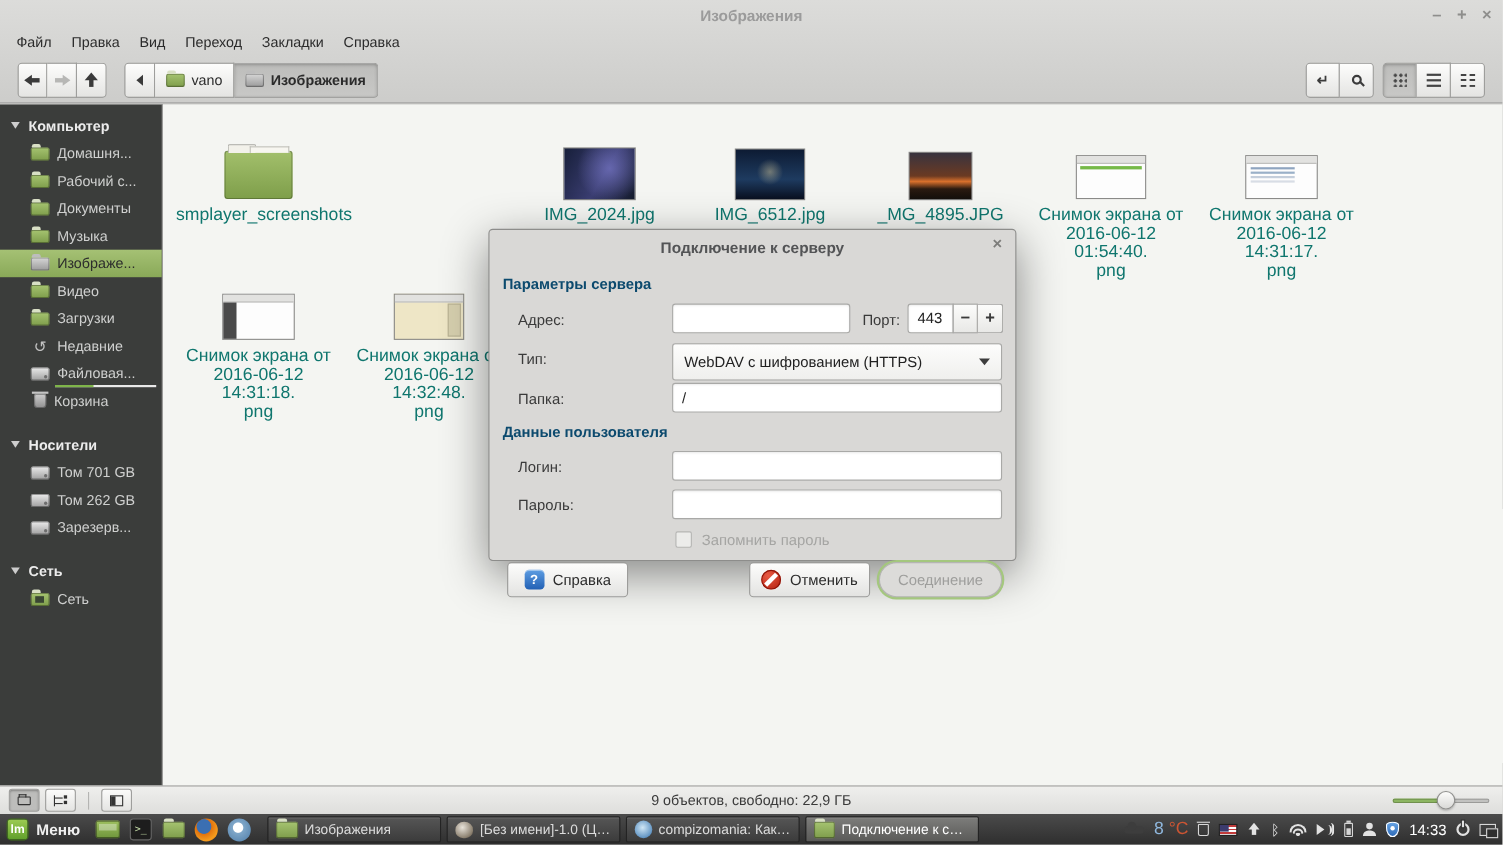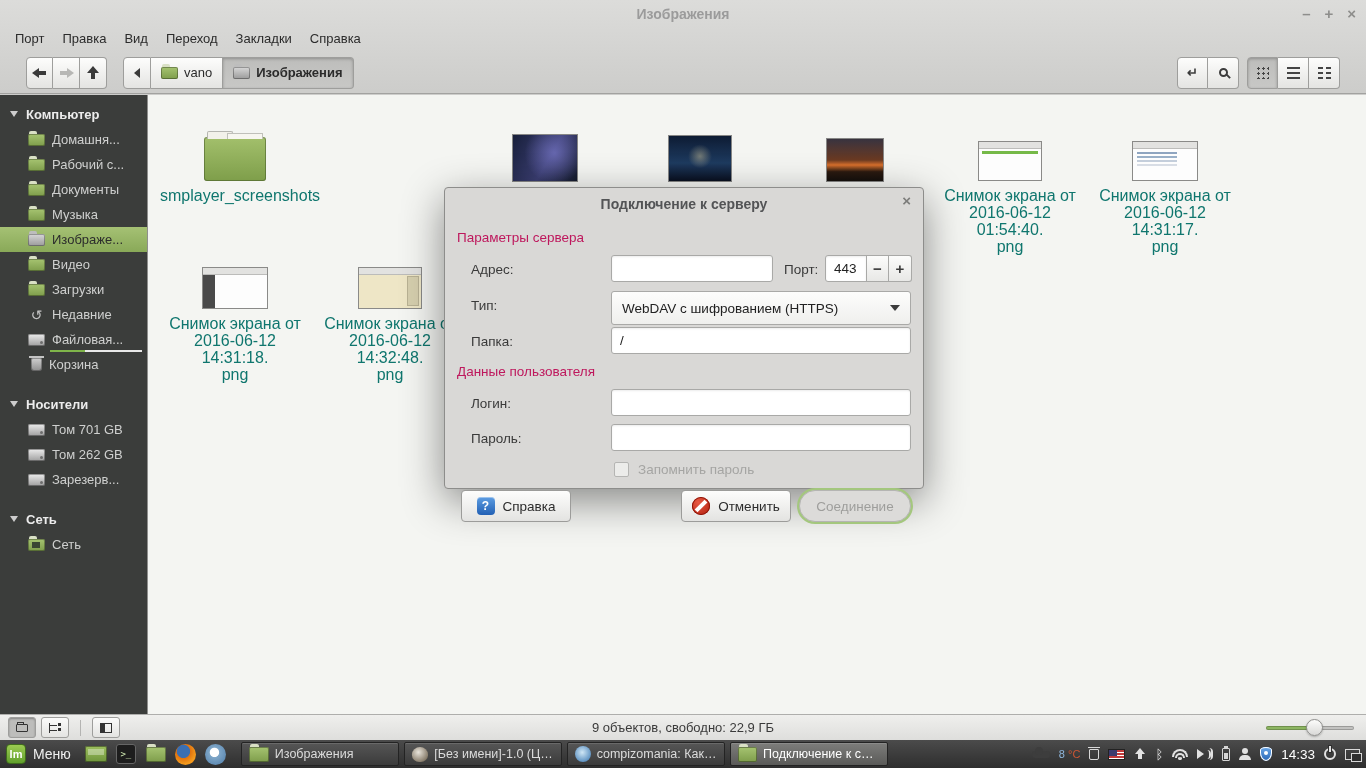--- a/index.html
+++ b/index.html
@@ -11,21 +11,21 @@
     background:linear-gradient(#dcdcda,#cdcdcb 90px); }
   .titlebar { position:relative; height:26px; }
   .title { text-align:center; line-height:28px; font-size:14px; font-weight:bold; color:#9b9b9b; }
   .win-controls { position:absolute; right:10px; top:0; height:26px; display:flex; gap:14px; align-items:center; }
   .win-controls span { color:#8e8e8c; font-size:15px; font-weight:bold; cursor:default; }
 
   .menubar { height:26px; display:flex; padding-left:6px; align-items:center; }
   .menubar .mitem { padding:0 9px; font-size:13px; color:#2b2b2b; line-height:26px; }
 
   
-  .toolbar { height:42px; display:flex; align-items:center; padding:0 26px; border-bottom:1px solid #a2a2a0; }
+  .toolbar { height:42px; display:flex; align-items:center; padding:0 16px; border-bottom:1px solid #a2a2a0; }
   .btn { background:linear-gradient(#fdfdfc,#e4e4e2); border:1px solid #9e9e9c; height:32px;
     display:flex; align-items:center; justify-content:center; }
   .group { display:flex; }
   .group .btn + .btn { border-left:none; }
   .group .btn:first-child { border-radius:4px 0 0 4px; }
   .group .btn:last-child { border-radius:0 4px 4px 0; }
   .group .btn:only-child { border-radius:4px; }
   .btn.pressed { background:linear-gradient(#bdbdbb,#c8c8c6); box-shadow:inset 0 1px 3px rgba(0,0,0,.25); }
   .navgrp .btn { width:27px; }
   .pathgrp { margin-left:16px; }
@@ -129,26 +129,26 @@
   .mini-tree::after { content:""; position:absolute; left:8px; top:0; width:3px; height:3px; background:#333; box-shadow:0 5px 0 #333; }
   .mini-hide { width:12px; height:10px; border:1px solid #333; position:relative; }
   .mini-hide::before { content:""; position:absolute; left:0; top:0; bottom:0; width:4px; background:#333; }
   .status-text { text-align:center; line-height:26px; font-size:13px; color:#3a3a3a; }
   .zoom-slider { position:absolute; right:12px; top:11px; width:88px; height:4px; border-radius:2px;
     background:linear-gradient(to right, #8cb561 0 52%, #c2c2c0 52%); box-shadow:inset 0 0 0 1px rgba(0,0,0,.2); }
   .zoom-handle { position:absolute; left:46%; top:-7px; width:17px; height:17px; border-radius:50%;
     background:linear-gradient(#fcfcfb,#d9d9d7); border:1px solid #8f8f8d; box-shadow:0 1px 2px rgba(0,0,0,.25); }
 
   
-  .dialog { position:absolute; left:444px; top:187px; width:480px; height:302px; background:#d9d8d6;
+  .dialog { position:absolute; left:444px; top:208px; width:480px; height:302px; background:#d9d8d6;
     border:1px solid #8d8d8b; border-radius:4px; box-shadow:0 12px 42px rgba(0,0,0,.45); z-index:50; font-size:13.5px; }
   .dlg-title { position:absolute; left:0; right:0; top:0; height:32px; text-align:center;
     line-height:32px; font-weight:bold; color:#535456; font-size:14px; }
   .dlg-close { position:absolute; right:12px; top:4px; color:#7d7d7b; font-size:15px; font-weight:bold; }
-  .dlg-section { position:absolute; left:12px; font-weight:normal; color:#be185d; }
+  .dlg-section { position:absolute; left:12px; font-weight:bold; color:#0c4a6e; }
   .dlg-label { position:absolute; left:26px; color:#3a3a3a; }
   .dlg-input { position:absolute; height:27px; border:1px solid #a9a9a7; border-radius:3px; background:#fff;
     font-family:"Liberation Sans",sans-serif; font-size:13.5px; color:#222; padding:0 8px; outline:none;
     box-shadow:inset 0 1px 2px rgba(0,0,0,.08); }
   .stepper { position:absolute; display:flex; }
   .stepbtn { width:23px; height:27px; border:1px solid #a9a9a7; background:linear-gradient(#fcfcfb,#e8e8e6);
     display:flex; align-items:center; justify-content:center; font-size:15px; font-weight:bold; color:#3a3a3a; }
   .stepbtn.plus { border-left:none; border-radius:0 3px 3px 0; }
   .dlg-select { position:absolute; left:166px; width:300px; height:27px; border:1px solid #a9a9a7; border-radius:3px;
     background:linear-gradient(#fdfdfc,#efefed); display:flex; align-items:center; padding:16px 10px; color:#222; }
@@ -164,21 +164,21 @@
   .cancel-ico { width:18px; height:18px; border-radius:50%; background:radial-gradient(circle at 35% 30%, #e85a44, #b01d0c);
     position:relative; box-shadow:inset 0 0 0 1px #8c1408; }
   .cancel-ico::after { content:""; position:absolute; left:2px; top:7px; width:14px; height:4px; background:#fff; transform:rotate(-45deg); }
 
   
   .taskbar { position:absolute; left:0; bottom:0; width:1366px; height:28px;
     background:linear-gradient(#4b4b4b,#2e2e2e); display:flex; align-items:center; color:#e4e4e4; z-index:60; }
   .menu-btn { display:flex; align-items:center; gap:7px; padding:0 10px 0 6px; height:28px; }
   .mint-logo { width:20px; height:20px; border-radius:4px; background:linear-gradient(#9ccb52,#61a02c);
     border:1px solid #3f6d1b; color:#fff; font-weight:bold; font-size:11px; text-align:center; line-height:19px; }
-  .menu-label { font-size:14px; color:#efefef; }
+  .menu-label { font-size:14px; color:#efefef;font-weight:bold; }
   .launchers { display:flex; align-items:center; gap:8px; margin-left:4px; }
   .l-ico { width:22px; height:22px; display:flex; align-items:center; justify-content:center; }
   .ico-desktop { width:22px; height:16px; border-radius:2px; background:linear-gradient(#9dc05e,#6f953c);
     box-shadow:inset 0 0 0 1px rgba(0,0,0,.4); position:relative; }
   .ico-desktop::after { content:""; position:absolute; left:3px; top:3px; right:3px; height:6px; background:rgba(255,255,255,.35); }
   .ico-term { width:20px; height:20px; border-radius:3px; background:#1d1d1d; border:1px solid #666;
     color:#cfe8b0; font-size:9px; line-height:18px; text-align:center; font-family:"DejaVu Sans Mono",monospace; }
   .bfico { width:20px; height:15px; border-radius:2px; background:linear-gradient(#a6c471,#7e9d4b);
     position:relative; box-shadow:inset 0 0 0 1px rgba(0,0,0,.35); }
   .bfico::before { content:""; position:absolute; top:-3px; left:1px; width:9px; height:3px; border-radius:2px 2px 0 0; background:#d9e0c5; }
@@ -190,21 +190,21 @@
     display:flex; align-items:center; gap:6px; padding:0 7px; font-size:12.5px; color:#dcdcdc;
     white-space:nowrap; overflow:hidden; }
   .task-btn.active { background:linear-gradient(#7d7d7b,#5a5a58); color:#fff; }
   .task-btn .tlabel { overflow:hidden; text-overflow:ellipsis; }
   .ico-gimp { width:17px; height:15px; border-radius:50% 50% 45% 45%; background:radial-gradient(circle at 40% 35%, #e8e3da, #8a7f6e 70%, #4c443a); }
   .ico-blue { width:16px; height:16px; border-radius:50%; background:radial-gradient(circle at 45% 40%, #cfe6f5, #5a8fc0 75%); }
 
   .tray { margin-left:auto; display:flex; align-items:center; gap:9px; padding-right:6px; }
   .cloud { width:18px; height:7px; background:#3d3d3d; border-radius:5px; position:relative; }
   .cloud::before { content:""; position:absolute; left:3px; top:-4px; width:8px; height:8px; border-radius:50%; background:#3d3d3d; }
-  .temp { font-size:11px; white-space:nowrap; }
+  .temp { font-size:16px; white-space:nowrap; }
   .temp .tval { color:#8fb7dd; }
   .temp .tunit { color:#cc5533; }
   .tr-trash { width:10px; height:11px; border:1px solid #d8d8d8; border-radius:1px 1px 2px 2px; position:relative; }
   .tr-trash::before { content:""; position:absolute; top:-3px; left:-2px; width:12px; height:1px; background:#d8d8d8; }
   .flag { width:17px; height:11px; background:repeating-linear-gradient(#c23b3b 0 1.6px, #fff 1.6px 3.2px); position:relative; border:1px solid #222; }
   .flag::before { content:""; position:absolute; left:0; top:0; width:8px; height:6px; background:#3c3b6e; }
   .up-arrow { width:12px; height:12px; position:relative; }
   .up-arrow::before { content:""; position:absolute; top:0; left:1px; border:5px solid transparent; border-bottom:6px solid #e3e3e3; border-top:0; }
   .up-arrow::after { content:""; position:absolute; top:5px; left:4px; width:4px; height:6px; background:#e3e3e3; }
   .bt { color:#e6e6e6; font-size:13px; line-height:13px; }
@@ -241,21 +241,21 @@
     <div class="titlebar">
       <div class="title">Изображения</div>
       <div class="win-controls">
         <span>–</span>
         <span>+</span>
         <span>×</span>
       </div>
     </div>
 
     <div class="menubar">
-      <span class="mitem">Порт</span>
+      <span class="mitem">Файл</span>
       <span class="mitem">Правка</span>
       <span class="mitem">Вид</span>
       <span class="mitem">Переход</span>
       <span class="mitem">Закладки</span>
       <span class="mitem">Справка</span>
     </div>
 
     <div class="toolbar">
       <div class="group navgrp">
         <div class="btn">

